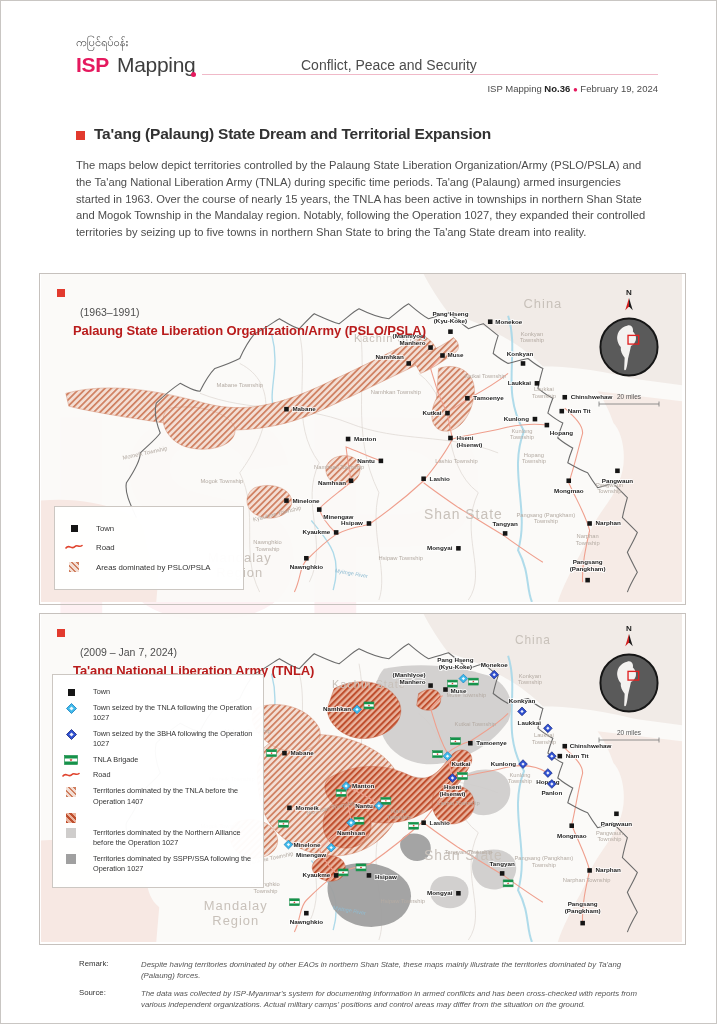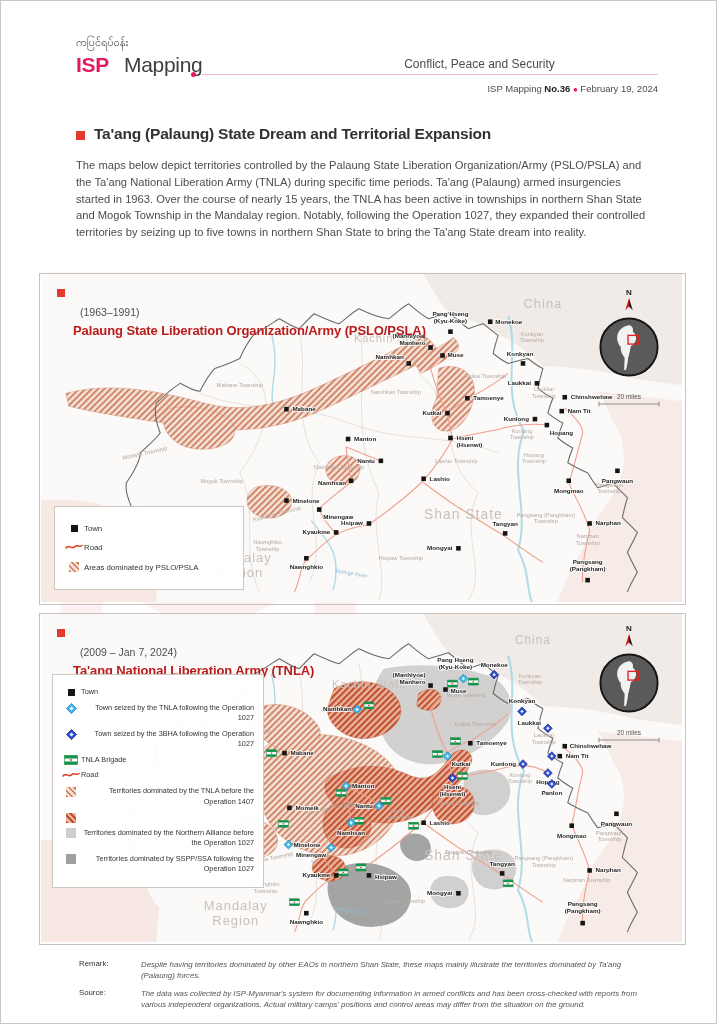--- a/index.html
+++ b/index.html
@@ -6,24 +6,24 @@
   #page{position:relative;width:717px;height:1024px;background:#ffffff;border:1px solid #c9c6c3;
         box-sizing:border-box;font-family:"Liberation Sans",sans-serif;overflow:hidden;}
   .abs{position:absolute;}
   
   #watermark{position:absolute;left:40px;top:370px;font-size:290px;font-weight:800;
              color:rgba(230,45,70,0.07);letter-spacing:-10px;z-index:0;line-height:1;}
   
   #logo-burmese{left:75px;top:34px;font-size:11px;color:#3a3a3a;}
   #logo-line{left:75px;top:52px;font-size:21px;font-weight:700;letter-spacing:-0.3px;}
   #logo-line .isp{color:#e5195e;}
-  #logo-line .mapping{color:#3e3e3e;font-weight:400;margin-left:15px;}
+  #logo-line .mapping{color:#3e3e3e;font-weight:400;margin-left:8px;}
   #logo-dot{left:190px;top:71px;width:5px;height:5px;border-radius:50%;background:#e5195e;}
   #logo-rule{left:201px;top:73px;width:456px;height:1px;background:#f0b9c8;}
-  #tagline{left:300px;top:56px;width:357px;text-align:center;font-size:12px;color:#4c4c4c;}
+  #tagline{left:300px;top:56px;width:357px;text-align:left;font-size:14px;color:#4c4c4c;}
   #issue-line{left:300px;top:82px;width:357px;text-align:right;font-size:9.5px;color:#4c4c4c;}
   #issue-line .no{font-weight:700;color:#222;}
   #issue-line .dot{color:#e5195e;font-size:8px;}
   
   #title-bullet{left:75px;top:130px;width:9px;height:9px;background:#e23a2e;}
   #page-title{left:93px;top:124px;font-size:15.5px;font-weight:700;color:#323232;letter-spacing:-0.2px;}
   #intro{left:75px;top:156px;width:578px;font-size:11.2px;line-height:1.5;color:#4c4c4c;}
   
   .panel{position:absolute;left:38px;width:645px;height:330px;border:1px solid #c6c1bd;background:transparent;z-index:1;}
   #panel1{top:272px;}
@@ -32,21 +32,21 @@
   .panel-title{position:absolute;left:17px;top:12px;display:flex;align-items:flex-start;gap:8px;z-index:5;}
   .panel-title .bullet{width:8px;height:8px;background:#e23a2e;margin-top:3px;flex:0 0 auto;}
   .panel-title .t{font-size:13px;font-weight:700;color:#b91c1c;letter-spacing:-0.1px;margin-top:37px;}
   .panel-period{position:absolute;left:40px;font-size:10.5px;color:#4e4e4e;z-index:5;}
   #panel1 .panel-period{top:32px;}
   #panel2 .panel-period{top:32px;}
   
   .legend{position:absolute;background:rgba(255,255,255,0.97);border:1px solid #ccc7c2;z-index:6;}
   #legend1{left:14px;top:232px;width:168px;padding:8px 10px;}
   #legend2{left:12px;top:60px;width:192px;padding:7px 9px;}
-  .lg-row{display:flex;align-items:flex-start;gap:1px;margin:5px 0;text-align:right;}
+  .lg-row{display:flex;align-items:flex-start;gap:13px;margin:5px 0;}
   #legend1 .lg-row{margin:8px 0;}
   .lg-ic{flex:0 0 18px;display:flex;justify-content:center;align-items:center;min-height:9px;margin-top:0.5px;}
   .lg-label{font-size:7.3px;line-height:1.45;color:#333;}
   #legend1 .lg-label{font-size:7.8px;}
   .sw{width:10px;height:10px;display:inline-block;}
   .sw-town{width:7px;height:7px;background:#151515;display:inline-block;}
   .sw-hatchL{background:repeating-linear-gradient(45deg,#cf7e5e 0,#cf7e5e 1.5px,#f3ded4 1.5px,#f3ded4 4px);}
   .sw-hatchD{background:repeating-linear-gradient(45deg,#bf4f2e 0,#bf4f2e 2px,#eab49e 2px,#eab49e 4.5px);}
   
   .inset{position:absolute;right:14px;width:84px;text-align:center;z-index:6;}

